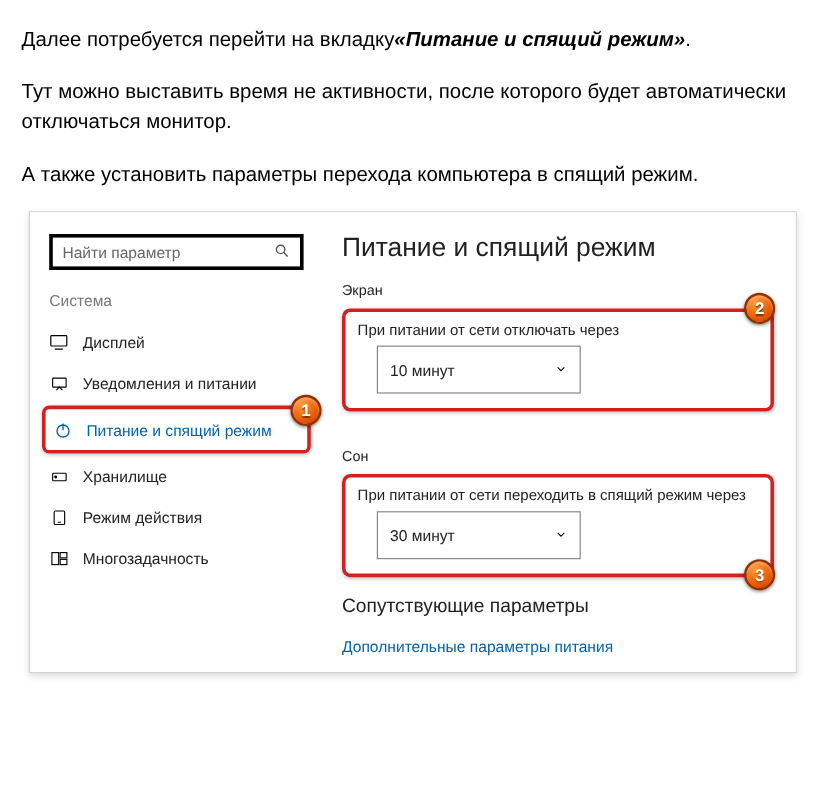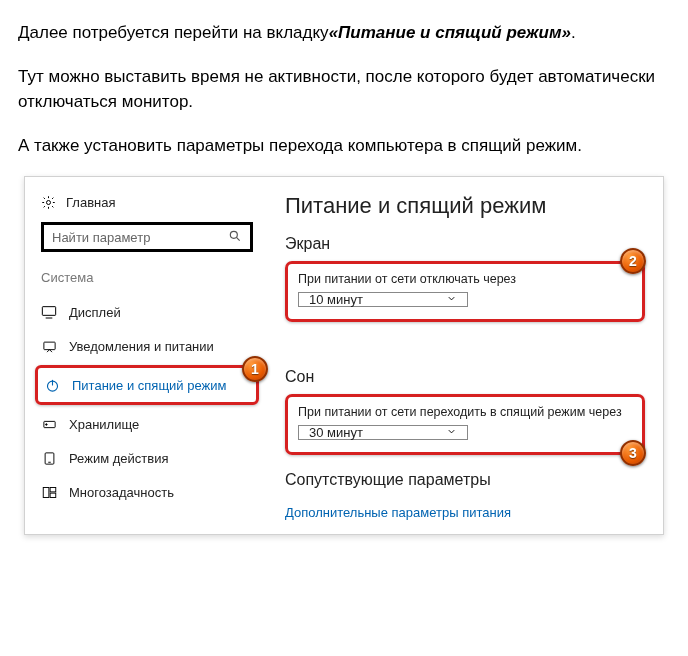--- a/index.html
+++ b/index.html
@@ -78,47 +78,47 @@
     flex: 1;
     padding: 16px 18px 14px 16px;
     background: #fff;
   }
   .page-title {
     font-size: 22px;
     font-weight: 400;
     margin-bottom: 16px;
   }
   .section-title {
-    font-size: 16px;
+    font-size: 12px;
     margin-bottom: 8px;
-    margin-top: 16px;
   }
   .highlight-box {
     border: 3px solid #d62020;
     border-radius: 7px;
     padding: 8px 10px 12px 10px;
     margin-bottom: 10px;
     position: relative;
     box-shadow: 0 1px 3px rgba(0,0,0,0.25);
   }
   .highlight-box .box-label {
     font-size: 12.5px;
     margin-bottom: 6px;
     display: block;
   }
   .dropdown {
     border: 1px solid #888;
-    height: 15px;
+    height: 40px;
     width: 170px;
     display: flex;
     align-items: center;
     justify-content: space-between;
     padding: 0 10px;
     background: #fff;
     font-size: 13px;
+    margin-left: 16px;
   }
   .gap { height: 20px; }
   .related-title {
     font-size: 16px;
     margin-top: 16px;
     margin-bottom: 16px;
   }
   .link {
     color: #0063b1;
     font-size: 13px;
@@ -154,29 +154,20 @@
 
 <p class="article-text">
   <span>Далее потребуется перейти на вкладку</span><span class="bold-italic">«Питание и спящий режим»</span><span>.</span>
 </p>
 <p class="article-text">Тут можно выставить время не активности, после которого будет автоматически отключаться монитор.</p>
 <p class="article-text">А также установить параметры перехода компьютера в спящий режим.</p>
 
 <div class="settings-window">
 
   <div class="sidebar">
-    <div class="home-row">
-      <span class="icon">
-        <svg width="15" height="15" viewBox="0 0 24 24" fill="none" stroke="#000" stroke-width="1.6">
-          <circle cx="12" cy="12" r="3.2"></circle>
-          <path d="M12 2v3M12 19v3M4.2 4.2l2.1 2.1M17.7 17.7l2.1 2.1M2 12h3M19 12h3M4.2 19.8l2.1-2.1M17.7 6.3l2.1-2.1"></path>
-        </svg>
-      </span>
-      <span>Главная</span>
-    </div>
 
     <div class="search-box">
       <span>Найти параметр</span>
       <span>
         <svg width="14" height="14" viewBox="0 0 24 24" fill="none" stroke="#555" stroke-width="2">
           <circle cx="10" cy="10" r="6"></circle>
             <line x1="20" y1="20" x2="14.5" y2="14.5"></line>
         </svg>
       </span>
     </div>

